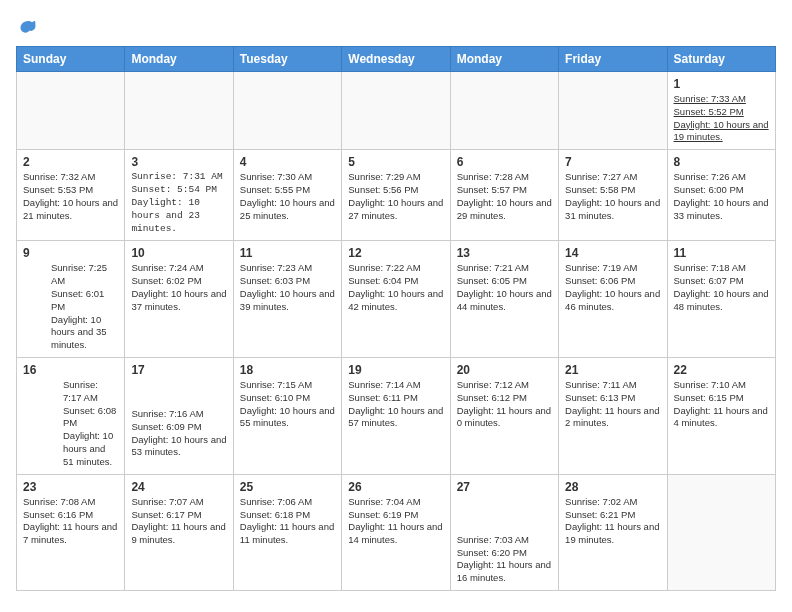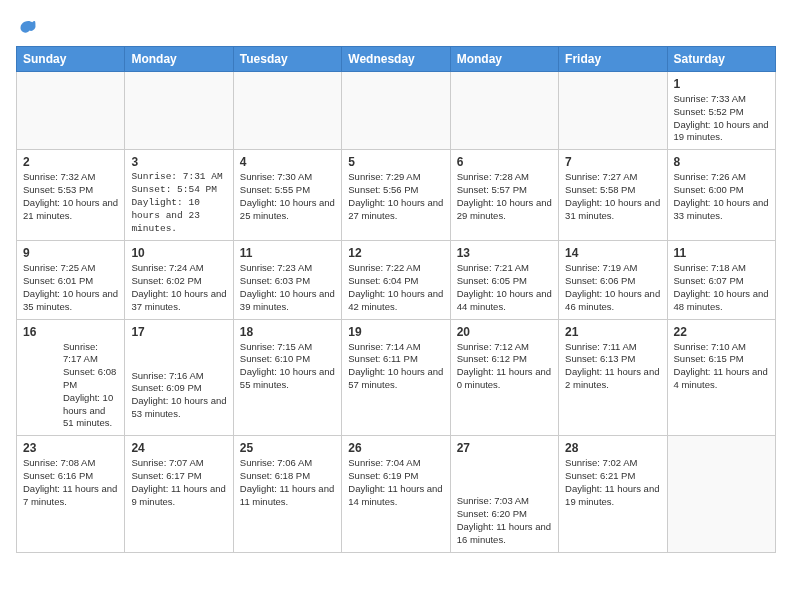--- a/index.html
+++ b/index.html
@@ -119,21 +119,21 @@
   <tbody id="calendar-body">
   <tr>
         <td class="empty"></td>
         <td class="empty"></td>
         <td class="empty"></td>
         <td class="empty"></td>
         <td class="empty"></td>
         <td class="empty"></td>
         <td>
           <span class="day-number">1</span>
-          <div class="day-info" style="white-space: pre-line;">Sunrise: 7:33 AM
+          <div class="day-info" style="white-space: pre-line; text-decoration: underline;">Sunrise: 7:33 AM
 Sunset: 5:52 PM
 Daylight: 10 hours and 19 minutes.</div>
         </td>
       </tr>
       <tr>
         <td>
           <span class="day-number">2</span>
           <div class="day-info" style="white-space: pre-line;">Sunrise: 7:32 AM
 Sunset: 5:53 PM
 Daylight: 10 hours and 21 minutes.</div>
@@ -171,21 +171,21 @@
         <td>
           <span class="day-number">8</span>
           <div class="day-info" style="white-space: pre-line;">Sunrise: 7:26 AM
 Sunset: 6:00 PM
 Daylight: 10 hours and 33 minutes.</div>
         </td>
       </tr>
       <tr>
         <td>
           <span class="day-number">9</span>
-          <div class="day-info" style="white-space: pre-line;">Sunrise: 7:25 AM
+          <div class="day-info" style="white-space: pre-line; margin-left: 28px;">Sunrise: 7:25 AM
 Sunset: 6:01 PM
 Daylight: 10 hours and 35 minutes.</div>
         </td>
         <td>
           <span class="day-number">10</span>
           <div class="day-info" style="white-space: pre-line;">Sunrise: 7:24 AM
 Sunset: 6:02 PM
 Daylight: 10 hours and 37 minutes.</div>
         </td>
         <td>

